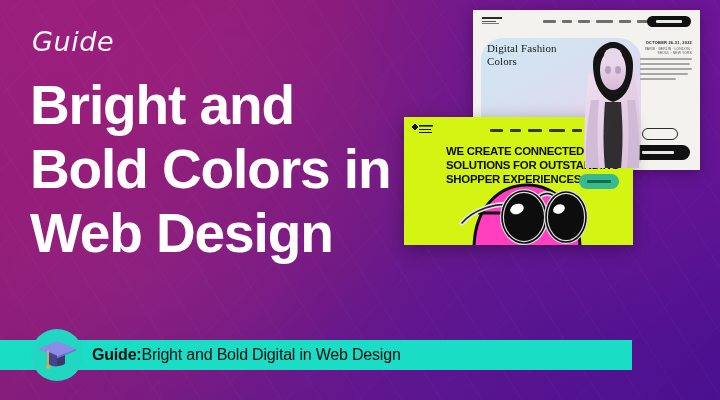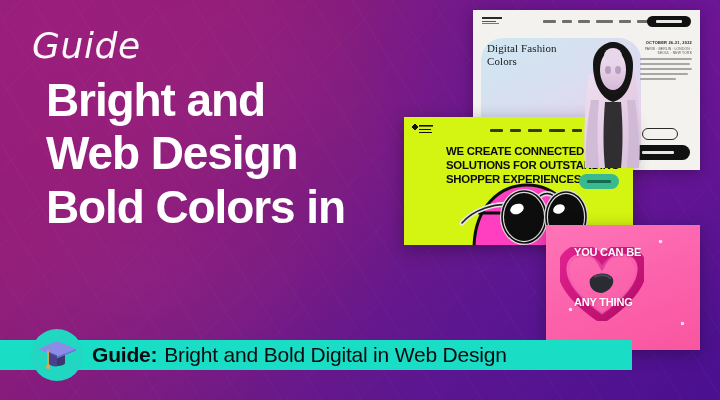--- a/index.html
+++ b/index.html
@@ -23,42 +23,42 @@
     background:
       repeating-linear-gradient(58deg, rgba(255,255,255,.22) 0 1px, rgba(255,255,255,0) 1px 34px),
       repeating-linear-gradient(-46deg, rgba(255,255,255,.14) 0 1px, rgba(255,255,255,0) 1px 52px),
       radial-gradient(ellipse at 18% 70%, rgba(255,255,255,.18) 0 2%, rgba(255,255,255,0) 26%),
       radial-gradient(ellipse at 34% 22%, rgba(255,255,255,.12) 0 3%, rgba(255,255,255,0) 30%);
   }
 
   
   .kicker{
     position:absolute;left:32px;top:28px;
-    color:#fff;font-size:36px;line-height:1;
+    color:#fff;font-size:27px;line-height:1;
     font-family:"DejaVu Sans", sans-serif;
     font-style:italic;font-weight:400;letter-spacing:.6px;
     opacity:.97;
   }
   .headline{
-    position:absolute;left:46px;top:74px;width:380px;
-    color:#fff;font-weight:700;font-size:46px;line-height:1.16;
+    position:absolute;left:30px;top:74px;width:380px;
+    color:#fff;font-weight:700;font-size:55px;line-height:1.16;
     letter-spacing:-1.1px;
     font-family:"Liberation Sans", sans-serif;
   }
   .headline .ln{display:block;white-space:nowrap;}
 
   
   .footer-bar{
     position:absolute;left:0;top:340px;width:632px;height:30px;
     background:#19dec5;
   }
   .footer-text{
     position:absolute;left:92px;top:340px;height:30px;
-    display:flex;align-items:center;gap:7px;
-    color:#0b0b10;font-size:21px;letter-spacing:-.2px;white-space:nowrap;
+    display:flex;align-items:center;
+    color:#0b0b10;font-size:16px;letter-spacing:-.2px;white-space:nowrap;
   }
   .footer-text .lbl{font-weight:700;}
   .footer-text .val{font-weight:400;}
 
   .cap-badge{
     position:absolute;left:31px;top:329px;width:52px;height:52px;border-radius:50%;
     background:#21d7c2;
   }
   .cap-svg{position:absolute;left:37px;top:336px;width:40px;height:38px;}
 
@@ -218,45 +218,26 @@
       <path d="M84 22 C90 12 100 12 106 22" stroke="#0d0d0d" stroke-width="1.6" fill="none"></path>
       <ellipse cx="72" cy="38" rx="22" ry="26" fill="#0d0d0d" stroke="#dcdcdc" stroke-width="4"></ellipse>
       <ellipse cx="72" cy="38" rx="22" ry="26" fill="none" stroke="#0d0d0d" stroke-width="1.6"></ellipse>
       <ellipse cx="114" cy="38" rx="20" ry="25" fill="#0d0d0d" stroke="#dcdcdc" stroke-width="4"></ellipse>
       <ellipse cx="114" cy="38" rx="20" ry="25" fill="none" stroke="#0d0d0d" stroke-width="1.6"></ellipse>
       <ellipse cx="65" cy="30" rx="7" ry="5" fill="#fff" transform="rotate(-22 65 30)"></ellipse>
       <ellipse cx="107" cy="30" rx="6" ry="4.5" fill="#fff" transform="rotate(-22 107 30)"></ellipse>
     </svg>
   </div>
 
-  <div class="mock3">
-    <svg class="m3-heart" viewBox="0 0 84 74">
-      <defs>
-        <linearGradient id="hg" x1="0" y1="0" x2="1" y2="1">
-          <stop offset="0" stop-color="#e0218f"></stop>
-            <stop offset="1" stop-color="#b30c67"></stop>
-        </linearGradient>
-      </defs>
-      <path d="M42 72 C10 50 2 34 2 22 C2 9 12 2 22 2 C31 2 38 8 42 15 C46 8 53 2 62 2 C72 2 82 9 82 22 C82 34 74 50 42 72 Z" fill="none" stroke="url(#hg)" stroke-width="9"></path>
-      <path d="M42 66 C15 47 8 33 8 23 C8 13 16 8 23 8 C31 8 38 14 42 21 C46 14 53 8 61 8 C68 8 76 13 76 23 C76 33 69 47 42 66 Z" fill="none" stroke="#f05cae" stroke-width="3" opacity=".55"></path>
-      <path d="M30 32 C34 26 46 24 52 30 C56 36 50 44 42 46 C34 46 28 40 30 32 Z" fill="#2b2b33"></path>
-      <path d="M34 30 C40 27 48 28 51 32" stroke="#4a4a56" stroke-width="2" fill="none"></path>
-    </svg>
-    <div class="m3-l1">YOU CAN BE</div>
-    <div class="m3-l2">ANY THING</div>
-    <div class="m3-spark" style="left:22px;top:82px"></div>
-    <div class="m3-spark" style="left:112px;top:14px"></div>
-    <div class="m3-spark" style="left:134px;top:96px"></div>
-  </div>
 
   <div class="kicker">Guide</div>
   <div class="headline">
     <span class="ln">Bright and</span>
+    <span class="ln">Bold Colors in</span>
     <span class="ln">Web Design</span>
-    <span class="ln">Bold Colors in</span>
   </div>
 
   <div class="footer-bar"></div>
   <div class="footer-text">
     <span class="lbl">Guide:</span>
     <span class="val">Bright and Bold Digital in Web Design</span>
   </div>
   <div class="cap-badge"></div>
   <svg class="cap-svg" viewBox="0 0 40 38">
     <path d="M12 16 L12 27 C12 31 28 31 28 27 L28 16 Z" fill="#3b3570"></path>

